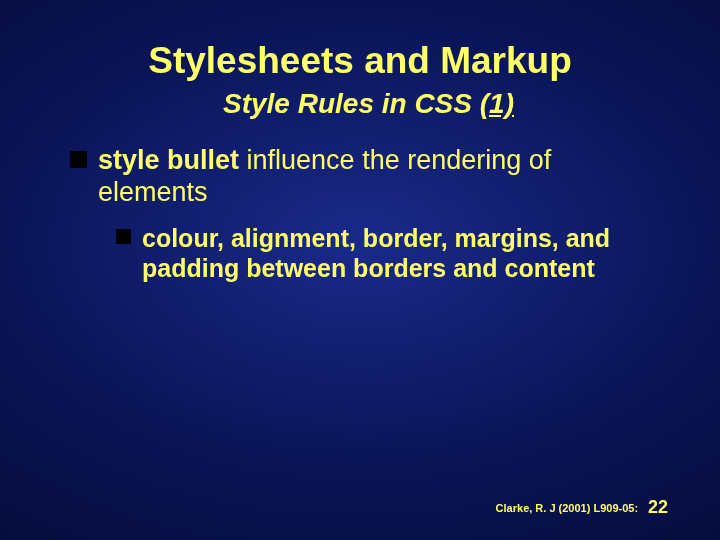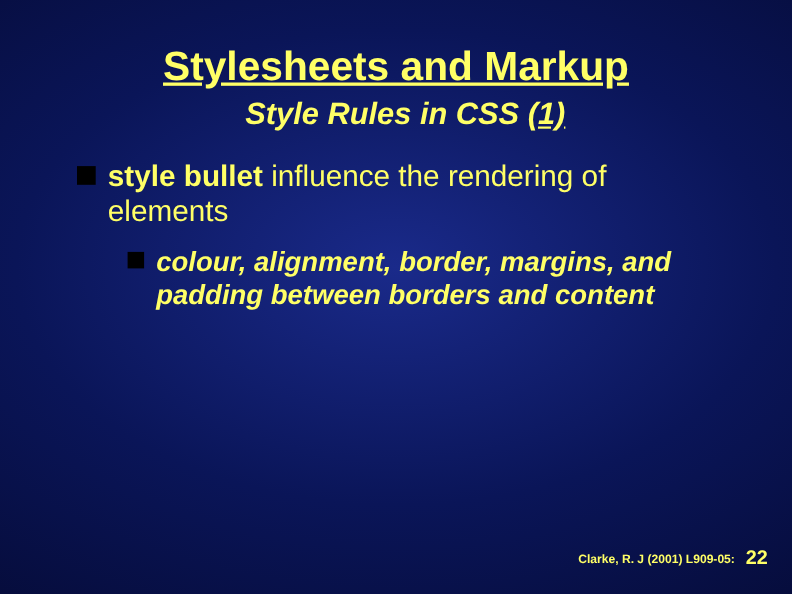--- a/index.html
+++ b/index.html
@@ -19,21 +19,20 @@
   }
   .title {
     color: #ffff66;
     font-weight: bold;
     font-size: 37px;
     text-align: center;
     position: absolute;
     top: 40px;
     left: 0;
     right: 0;
-    text-decoration: underline;
   }
   .subtitle {
     color: #ffff66;
     font-weight: bold;
     font-style: italic;
     font-size: 28px;
     text-align: center;
     position: absolute;
     top: 88px;
     left: 17px;
@@ -70,21 +69,20 @@
     width: 17px;
     height: 17px;
     background: #000;
   }
   .body li.l1 .lead {
     font-weight: bold;
   }
   .body ul.sub {
     margin-top: 14px;
     padding-left: 18px;
-    font-style: italic;
   }
   .body li.l2 {
     position: relative;
     padding-left: 26px;
     margin-bottom: 6px;
     font-size: 25px;
     font-weight: bold;
     line-height: 1.22;
   }
   .body li.l2::before {
@@ -92,21 +90,21 @@
     position: absolute;
     left: 0;
     top: 6px;
     width: 15px;
     height: 15px;
     background: #000;
   }
   .footer {
     position: absolute;
     bottom: 22px;
-    right: 22px;
+    right: 52px;
     color: #ffff66;
     font-size: 14px;
     font-weight: bold;
   }
   .footer .attr {
     font-size: 11px;
     margin-right: 6px;
     font-weight: bold;
     vertical-align: 1px;
   }

